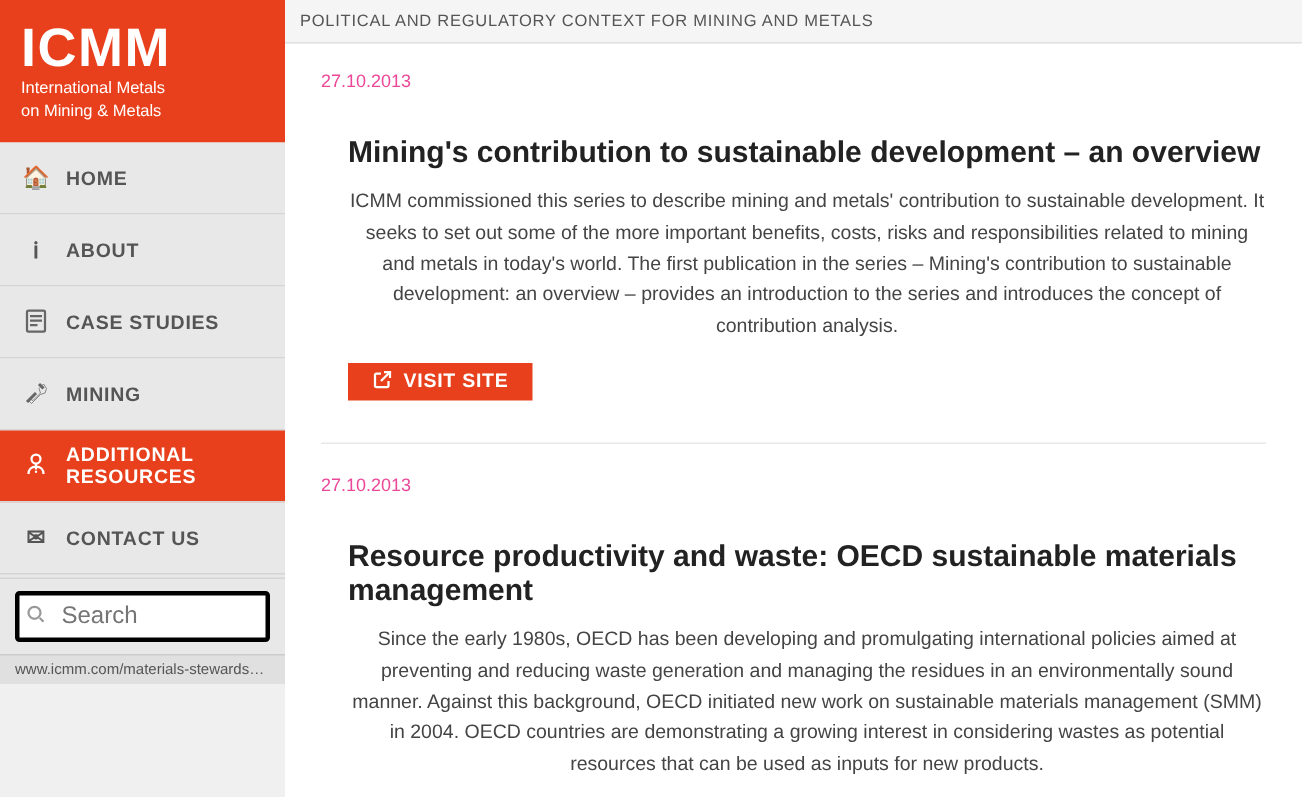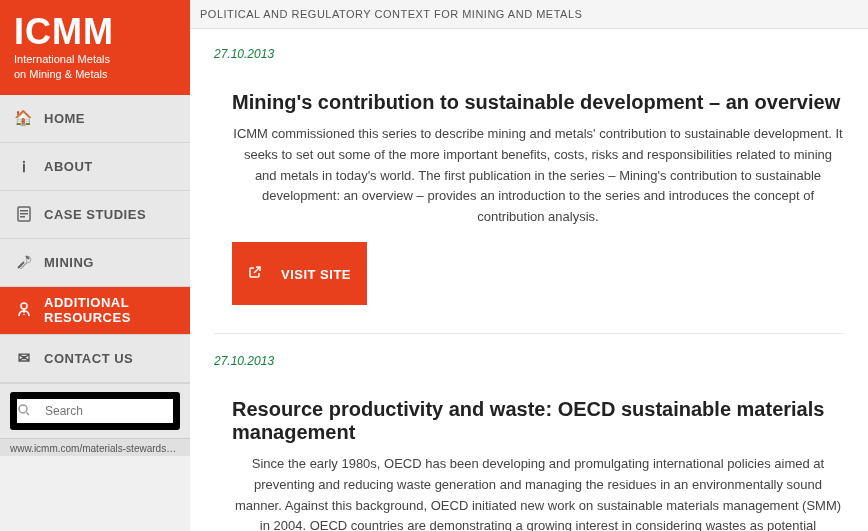--- a/index.html
+++ b/index.html
@@ -73,23 +73,23 @@
     }
 
     .sidebar-search {
       padding: 8px 10px;
       background: #e8e8e8;
       border-top: 1px solid #d5d5d5;
     }
     .sidebar-search input {
       width: 100%;
       padding: 5px 10px 5px 28px;
-      border: 7px solid #000000;
+      border: 3px solid #000000;
       border-radius: 3px;
-      font-size: 12px;
+      font-size: 16px;
       background: white;
       outline: none;
       color: #15803d;
     }
     .search-wrapper {
       position: relative;
     }
     .search-wrapper .search-icon-svg {
       position: absolute;
       left: 8px;
@@ -130,23 +130,22 @@
     .main-content {
       padding: 18px 24px 30px 24px;
     }
 
     .article {
       margin-bottom: 28px;
     }
 
     .article-date {
       font-size: 12px;
-      color: #15803d;
+      color: #ec4899;
       margin-bottom: 8px;
-      font-style: italic;
     }
 
     .article-title {
       font-size: 20px;
       font-weight: bold;
       color: #222;
       margin-bottom: 10px;
       margin-left: 18px;
       margin-top: 30px;
     }
@@ -155,25 +154,25 @@
       font-size: 13px;
       color: #444;
       line-height: 1.6;
       margin-bottom: 14px;
       margin-left: 18px;
       text-align: center;
     }
 
     .visit-site-btn {
       display: inline-flex;
-      align-items: flex-end;
-      gap: 19px;
+      align-items: flex-start;
+      gap: 7px;
       background: #e8401c;
       color: white;
-      padding: 23px 16px;
+      padding: 4px 16px;
       font-size: 13px;
       font-weight: bold;
       letter-spacing: 0.5px;
       border: none;
       cursor: pointer;
       text-decoration: none;
       margin-left: 18px;
     }
     .visit-site-btn .link-icon {
       font-size: 14px;

